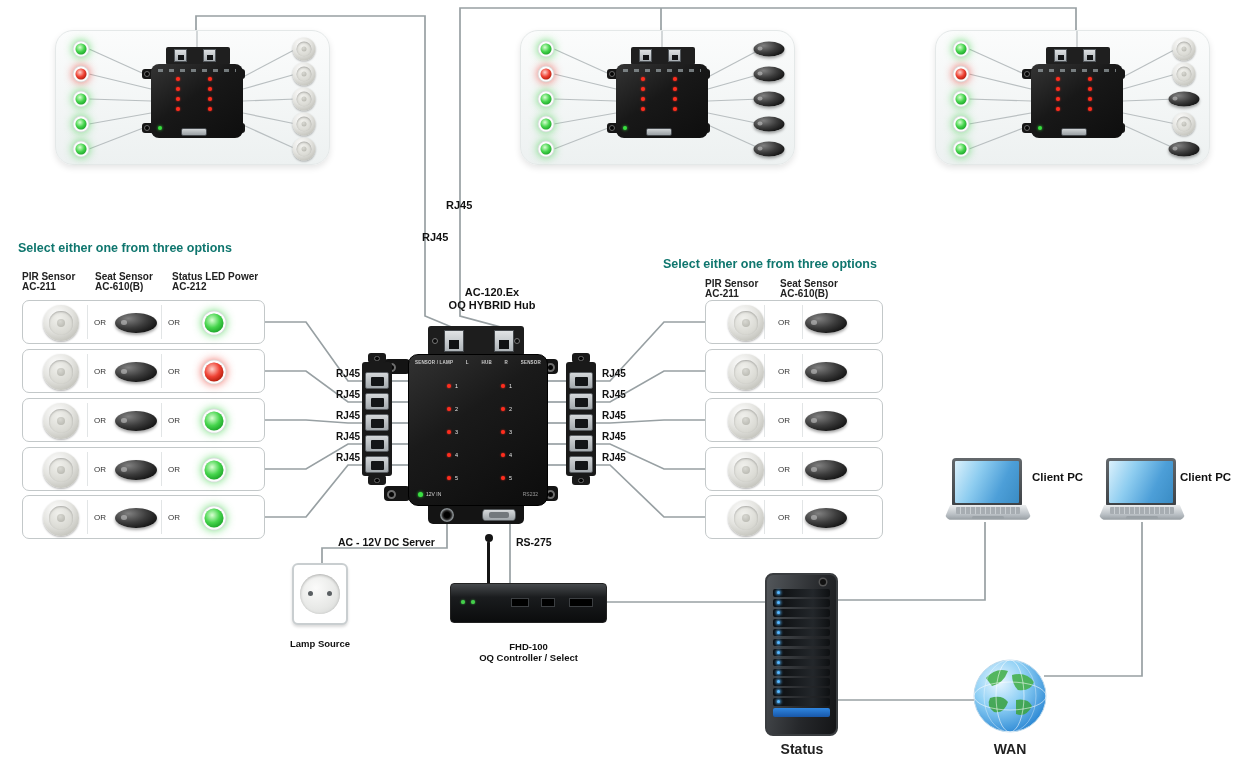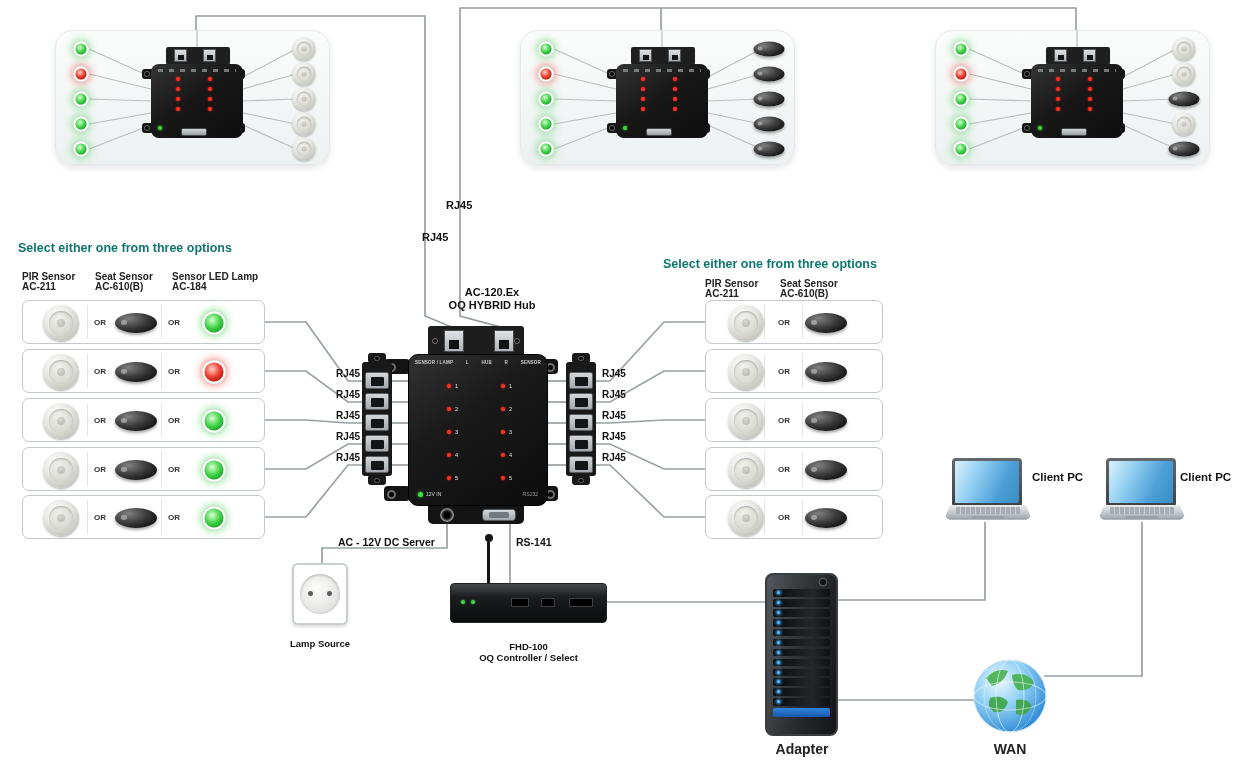--- a/index.html
+++ b/index.html
@@ -71,21 +71,21 @@
   .blbl { position:absolute; font-weight:bold; font-size:10.5px; color:#111; z-index:4; white-space:nowrap; }
   .dev-lbl { position:absolute; text-align:center; font-weight:bold; font-size:9.5px; line-height:11px; color:#111; z-index:4; }
   .big-lbl { position:absolute; text-align:center; font-weight:600; font-size:14px; color:#222; z-index:4; }
 
   
   .cell { position:absolute; left:22px; width:243px; height:44px; background:#fff;
     border:1.5px solid #c3c8c9; border-radius:7px; z-index:2; }
   .cellr { position:absolute; left:705px; width:178px; height:44px; background:#fff;
     border:1.5px solid #c3c8c9; border-radius:7px; z-index:2; }
   .divider { position:absolute; top:4px; bottom:4px; width:1px; background:#e2e5e6; }
-  .or { position:absolute; top:50%; transform:translate(-50%,-50%); font-size:8px; font-weight:bold; color:#333; }
+  .or { position:absolute; top:50%; transform:translate(-50%,-50%); font-size:8px; font-weight:normal; color:#333; }
 
   
   .hub-name { position:absolute; left:422px; top:286px; width:140px; text-align:center;
     font-weight:bold; font-size:11px; line-height:12.5px; color:#111; z-index:4; }
   .hub-bracket { position:absolute; left:428px; top:326px; width:96px; height:30px; background:#1d1d1d; border-radius:3px; z-index:3; }
   .screw { position:absolute; top:12px; width:6px; height:6px; border-radius:50%; background:#0c0c0c; border:1.5px solid #777; }
   .hport { position:absolute; top:4px; width:20px; height:22px; background:linear-gradient(#e0e3e5,#aeb4b8); border:1px solid #45494d; }
   .hport::after { content:""; position:absolute; left:4px; bottom:2px; width:10px; height:9px; background:#101214; }
   .bear { position:absolute; width:26px; height:15px; background:#141414; border-radius:4px; z-index:2; }
   .bear::after { content:""; position:absolute; top:3.5px; width:5px; height:5px; border-radius:50%; background:#050505; border:2px solid #6e6e6e; }
@@ -407,22 +407,22 @@
   <div class="title" style="left:18px;top:241px">Select either one from three options</div>
   <div class="hdr" style="left:22px;top:272px;width:80px">
     <div>PIR Sensor</div>
     <div>AC-211</div>
   </div>
   <div class="hdr" style="left:95px;top:272px;width:84px">
     <div>Seat Sensor</div>
     <div>AC-610(B)</div>
   </div>
   <div class="hdr" style="left:172px;top:272px;width:92px">
-    <div>Sensor LED Lamp</div>
-    <div>AC-184</div>
+    <div>Status LED Power</div>
+    <div>AC-212</div>
   </div>
 
   <div class="cell" style="top:300px">
     <span class="divider" style="left:64px"></span>
     <span class="divider" style="left:138px"></span>
     <span class="c" style="left:38px;top:22px">
         <span class="dome lg"></span>
       </span>
     <span class="or" style="left:77px">OR</span>
     <span class="c" style="left:113px;top:22px">
@@ -660,21 +660,21 @@
     <span class="stab" style="top:-9px"></span>
     <span class="stab" style="bottom:-9px"></span>
     <span class="rjjack" style="top:10px"></span>
     <span class="rjjack" style="top:31px"></span>
     <span class="rjjack" style="top:52px"></span>
     <span class="rjjack" style="top:73px"></span>
     <span class="rjjack" style="top:94px"></span>
   </div>
 
   <div class="blbl" style="left:338px;top:536px">AC - 12V DC Server</div>
-  <div class="blbl" style="left:516px;top:536px">RS-141</div>
+  <div class="blbl" style="left:516px;top:536px">RS-275</div>
 
   <div class="power-box">
     <span class="socket"></span>
   </div>
   <div class="dev-lbl" style="left:286px;top:638px;width:68px">Lamp Source</div>
 
   <div class="antenna"></div>
   <div class="gateway">
     <span class="gw-led" style="left:10px"></span>
     <span class="gw-led" style="left:20px"></span>
@@ -695,21 +695,21 @@
     <div class="slat"></div>
     <div class="slat"></div>
     <div class="slat"></div>
     <div class="slat"></div>
     <div class="slat"></div>
     <div class="slat"></div>
     <div class="slat"></div>
     <div class="slat"></div>
     <div class="slat blue"></div>
   </div>
-  <div class="big-lbl" style="left:768px;top:741px;width:68px">Adapter</div>
+  <div class="big-lbl" style="left:768px;top:741px;width:68px">Status</div>
 
   <svg class="globe" width="76" height="76" viewBox="0 0 76 76">
     <defs>
       <radialGradient id="gg" cx="35%" cy="30%" r="80%">
         <stop offset="0%" stop-color="#eaf7ff"></stop>
         <stop offset="45%" stop-color="#8fd0f5"></stop>
         <stop offset="100%" stop-color="#1f7fd0"></stop>
       </radialGradient>
     </defs>
     <circle cx="38" cy="38" r="36" fill="url(#gg)" stroke="#bcd9ec" stroke-width="1"></circle>

